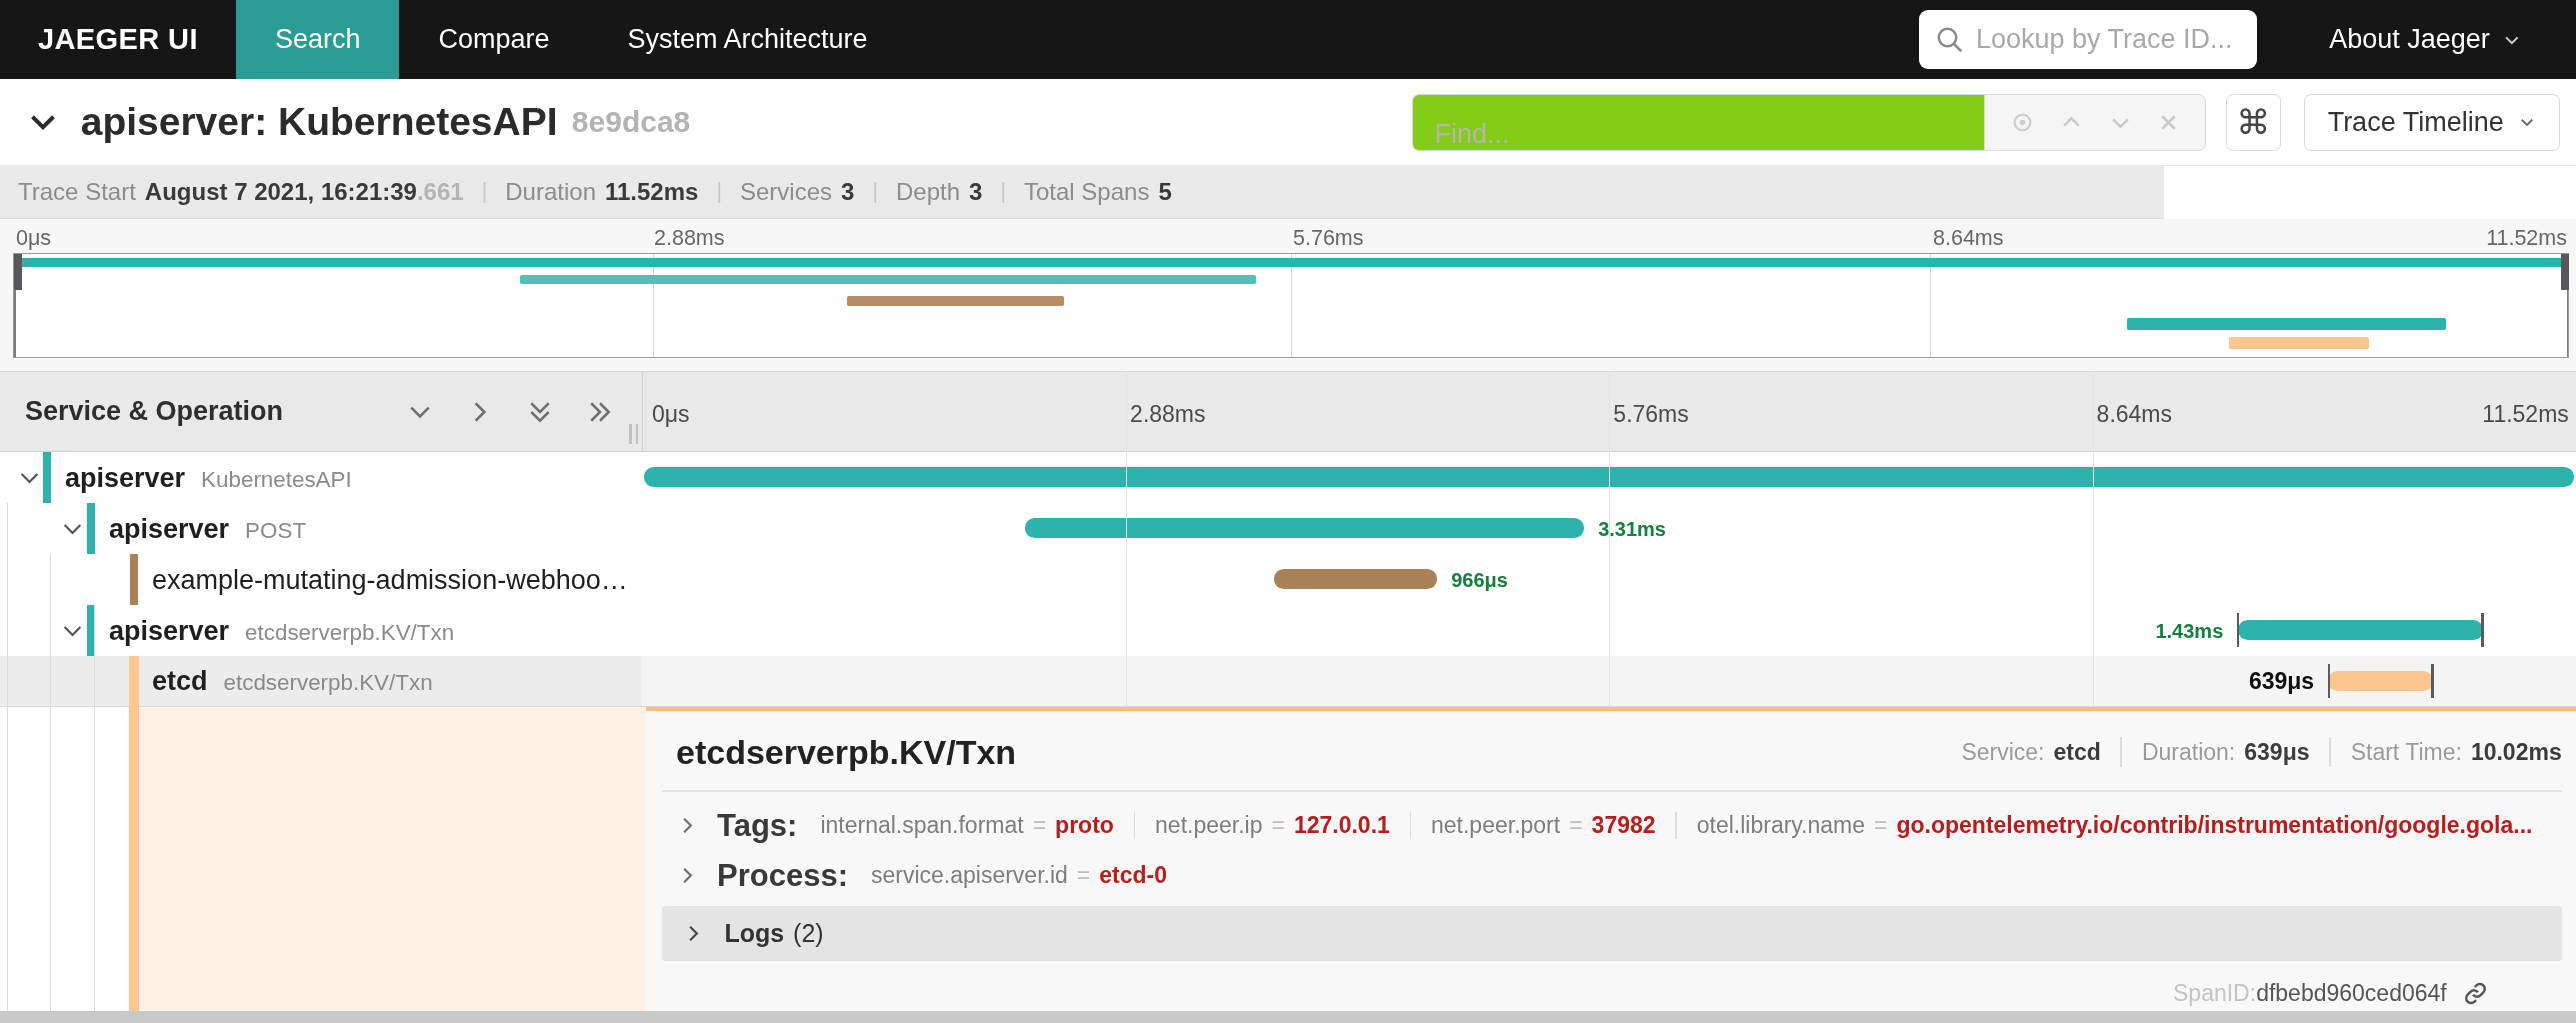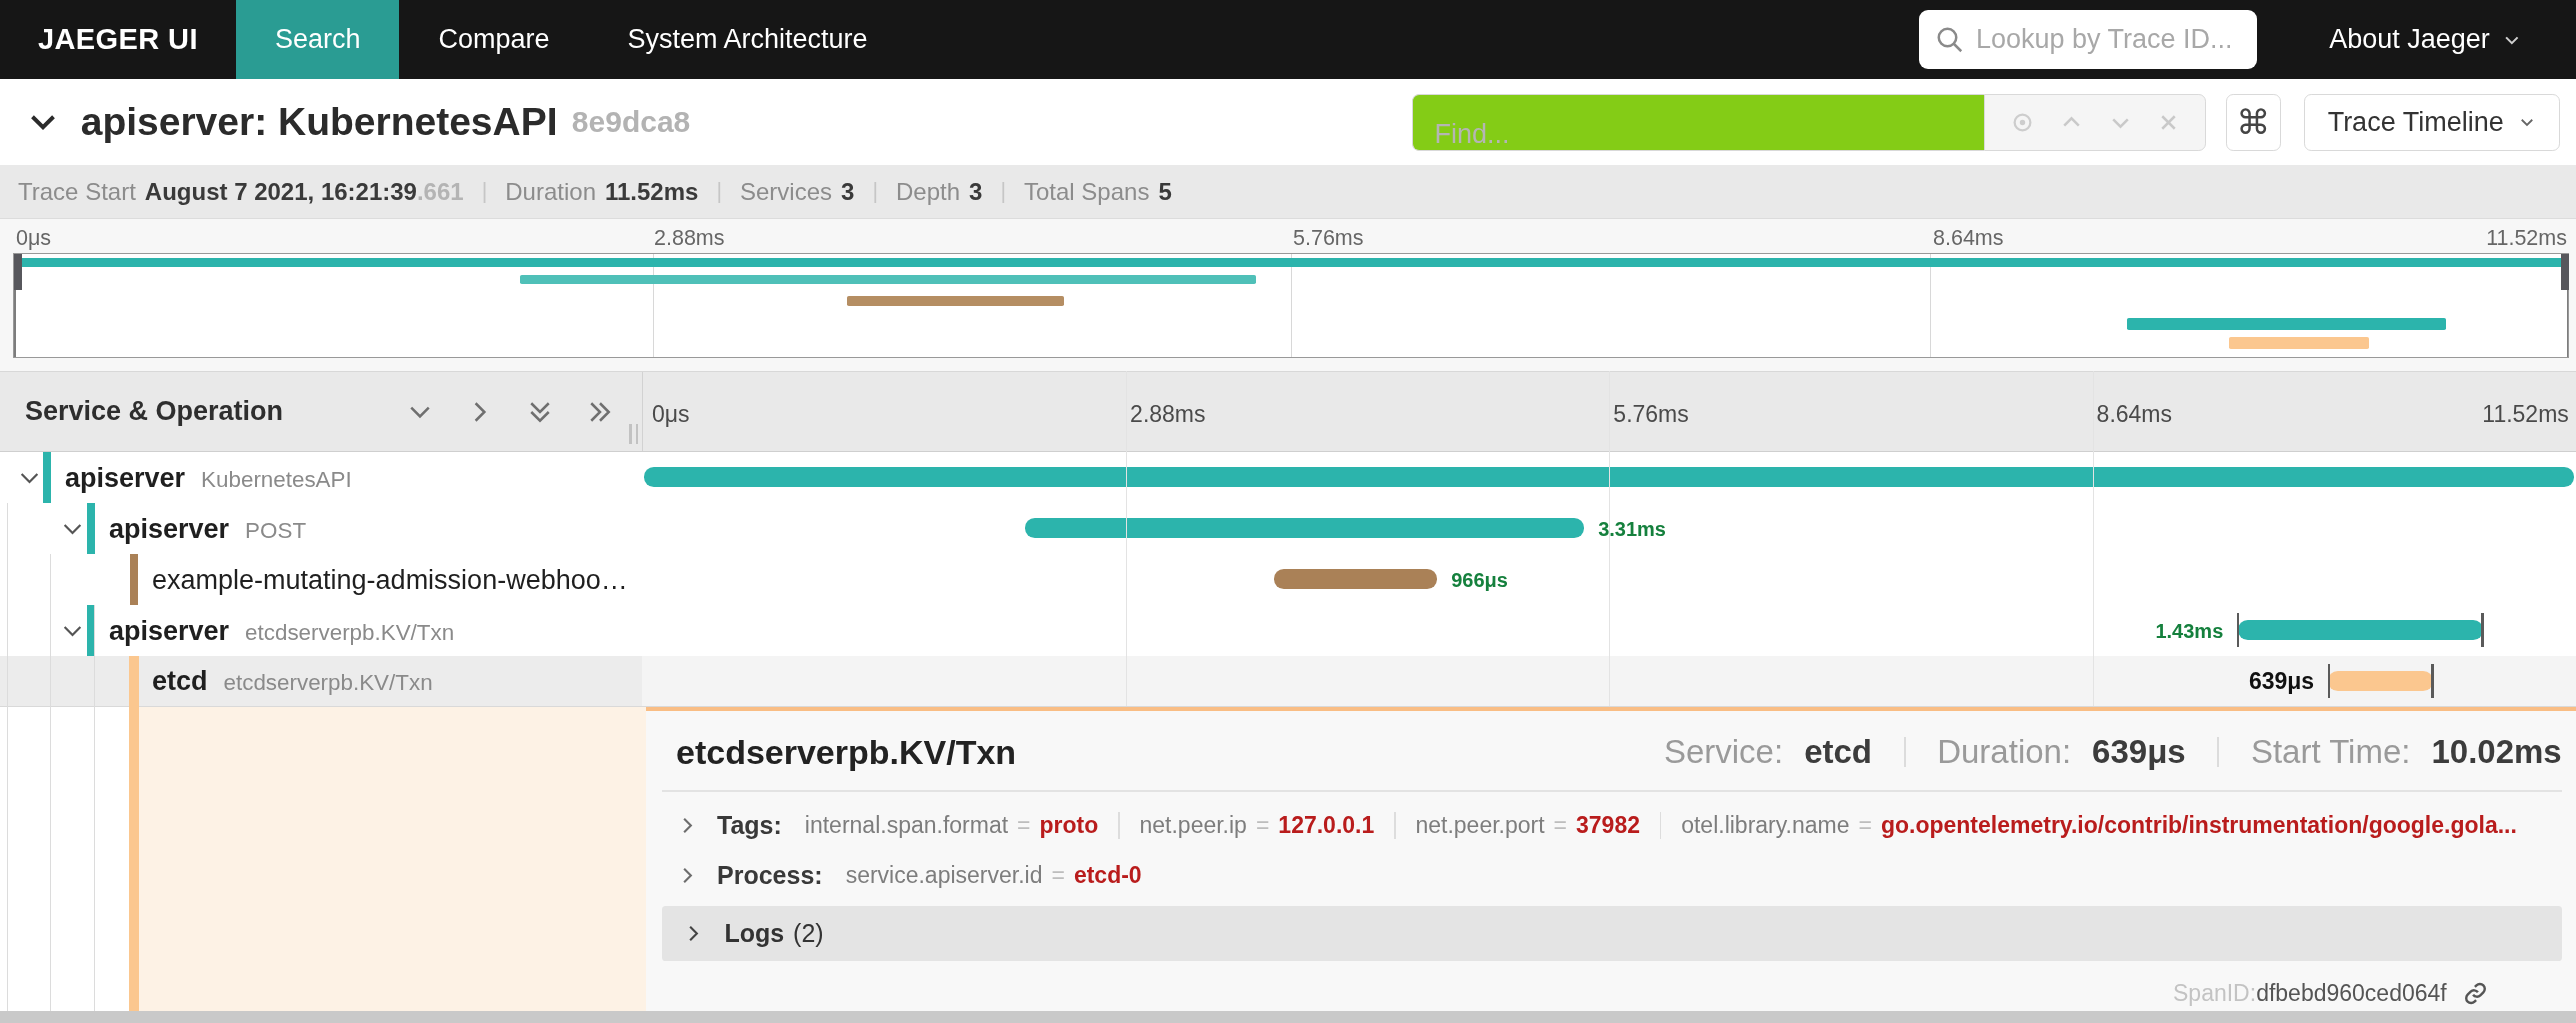--- a/index.html
+++ b/index.html
@@ -36,21 +36,21 @@
   .find-input input::placeholder { color:#b5b5b5; }
   .find-icons { width:222px; background:#f5f5f5; border:1.8px solid #d9d9d9; border-radius:0 7.2px 7.2px 0;
                 display:flex; align-items:center; justify-content:space-evenly; color:#c9c9c9; }
   .find-icons .fi { font-size:27px; cursor:pointer; display:flex; align-items:center; }
   .cmd-btn { width:55px; height:57px; margin-left:19.7px; background:#fff; border:1.8px solid #d9d9d9; border-radius:7.2px;
              display:flex; align-items:center; justify-content:center; font-size:34px; color:#444; cursor:pointer; }
   .view-btn { height:57px; margin-left:23px; margin-right:16px; background:#fff; border:1.8px solid #d9d9d9; border-radius:7.2px;
               display:flex; align-items:center; gap:14.3px; padding:0 23px; font-size:27px; color:#333; cursor:pointer; }
 
   
-  .metabar { left:0; top:165px; width:2576px; height:54px; background:#e9e9e9; border-bottom:0.9px solid #dcdcdc;
+  .metabar { left:0; top:165px; width:2164px; height:54px; background:#e9e9e9; border-bottom:0.9px solid #dcdcdc;
              display:flex; align-items:center; font-size:24px; padding-left:18px; }
   .meta-item { display:flex; align-items:center; }
   .meta-label { color:#8c8c8c; margin-right:9px; }
   .meta-value { color:#3a3a3a; font-weight:bold; }
   .meta-suffix { color:#b4b4b4; font-weight:bold; }
   .meta-sep { color:#c6c6c6; margin:0 18px; font-size:21.5px; }
 
   
   .minimap { left:0; top:219px; width:2576px; height:152px; background:#f7f7f7; }
   .mm-labels { position:absolute; left:0; top:7.2px; width:100%; height:25px; font-size:21.5px; color:#666; }
@@ -103,28 +103,28 @@
   .guides .orange-strip { position:absolute; left:129px; top:204px; width:9.8px; height:355px; background:#fbc78f; }
 
   
   .detailrow { left:0; top:707px; width:2576px; height:304px; }
   .dr-gutter { position:absolute; left:0; top:0; width:139px; height:100%; background:#fff; }
   .dr-peach { position:absolute; left:139px; top:0; width:2437px; height:100%; background:#fdf2e5; }
   .dr-card { position:absolute; left:646px; top:0; width:1930px; height:100%;
              background:#f8f8f8; border-top:4.5px solid #f9bd84; }
   .dc-head { position:absolute; left:30px; right:14.3px; top:9px; height:64px; display:flex; align-items:center; }
   .dc-title { font-size:34px; font-weight:bold; color:#222; }
-  .dc-meta { margin-left:auto; display:flex; align-items:center; font-size:33px;gap:12px; }
+  .dc-meta { margin-left:auto; display:flex; align-items:center; font-size:23px; }
   .dc-meta .lbl { color:#9a9a9a; margin-right:9px; }
   .dc-meta .val { color:#3c3c3c; font-weight:bold; }
   .dc-meta .sep { width:1.8px; height:30px; background:#dcdcdc; margin:0 19.7px; }
   .dc-divider { position:absolute; left:16px; right:14.3px; top:79px; height:1.8px; background:#e3e3e3; }
   .kv-row { position:absolute; left:30px; right:14.3px; display:flex; align-items:center; font-size:23px; white-space:nowrap; overflow:hidden; }
   .kv-row .twisty { color:#6d6d6d; margin-right:18px; display:flex; cursor:pointer; }
-  .kv-row .kv-title { font-size:25px; font-weight:bold; color:#393939; margin-right:23px; }
+  .kv-row .kv-title { font-size:31px; font-weight:bold; color:#393939; margin-right:23px; }
   .kv-item { display:flex; align-items:center; }
   .kv-key { color:#7d7d7d; }
   .kv-eq { color:#bdbdbd; margin:0 9px; }
   .kv-val { color:#b91c1c; font-weight:600; }
   .kv-sep { width:1.8px; height:27px; background:#ddd; margin:0 19.7px; flex:none; }
   .logs-bar { position:absolute; left:16px; right:14.3px; top:195px; height:55px; background:#e4e4e4; border-radius:3.6px;
               display:flex; align-items:center; padding-left:19.7px; cursor:pointer; }
   .logs-bar .twisty { color:#555; margin-right:19.7px; display:flex; }
   .logs-bar .lg { font-size:25px; font-weight:bold; color:#333; }
   .logs-bar .lc { font-size:25px; color:#333; margin-left:9px; font-weight:normal; }

